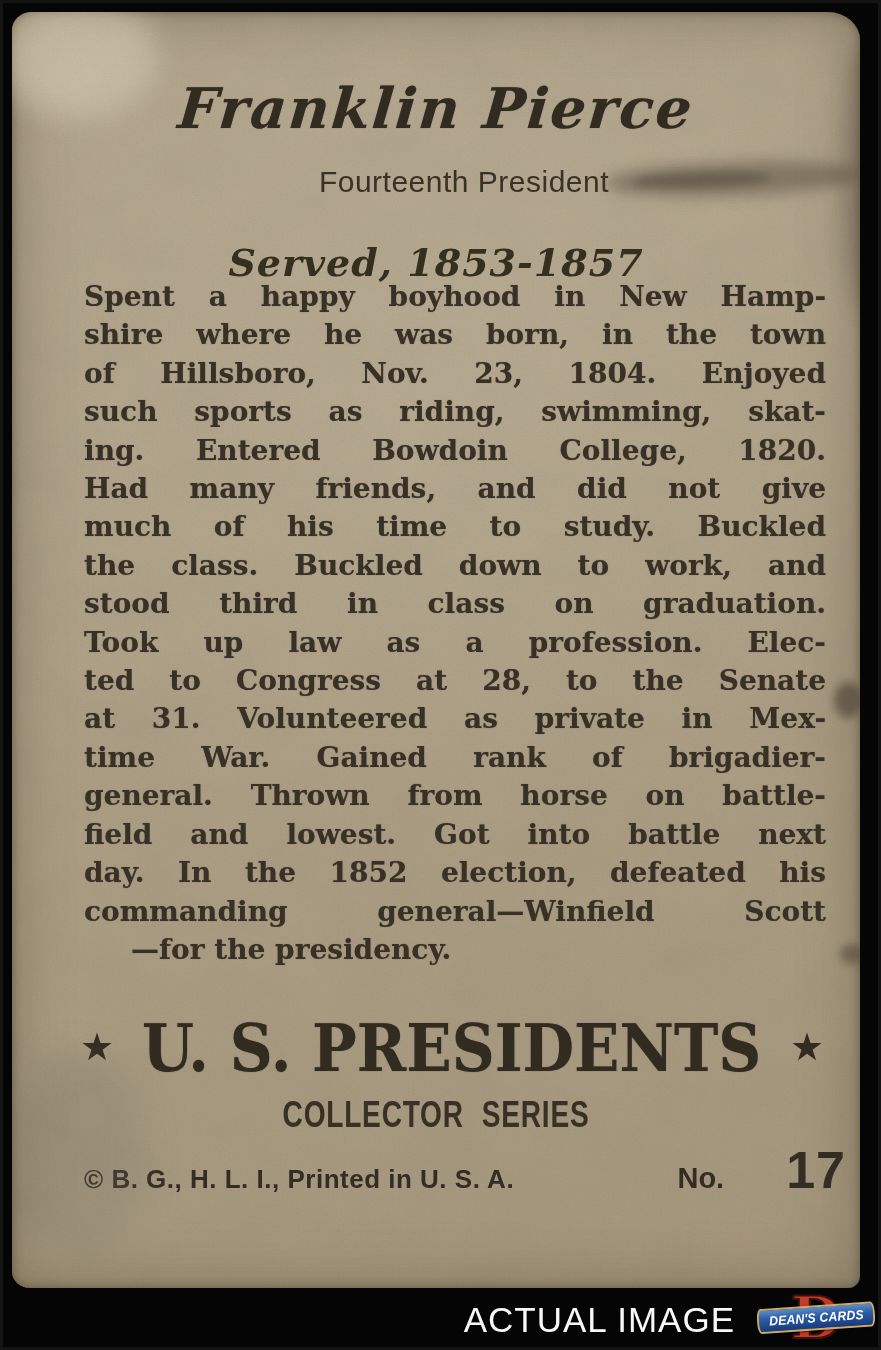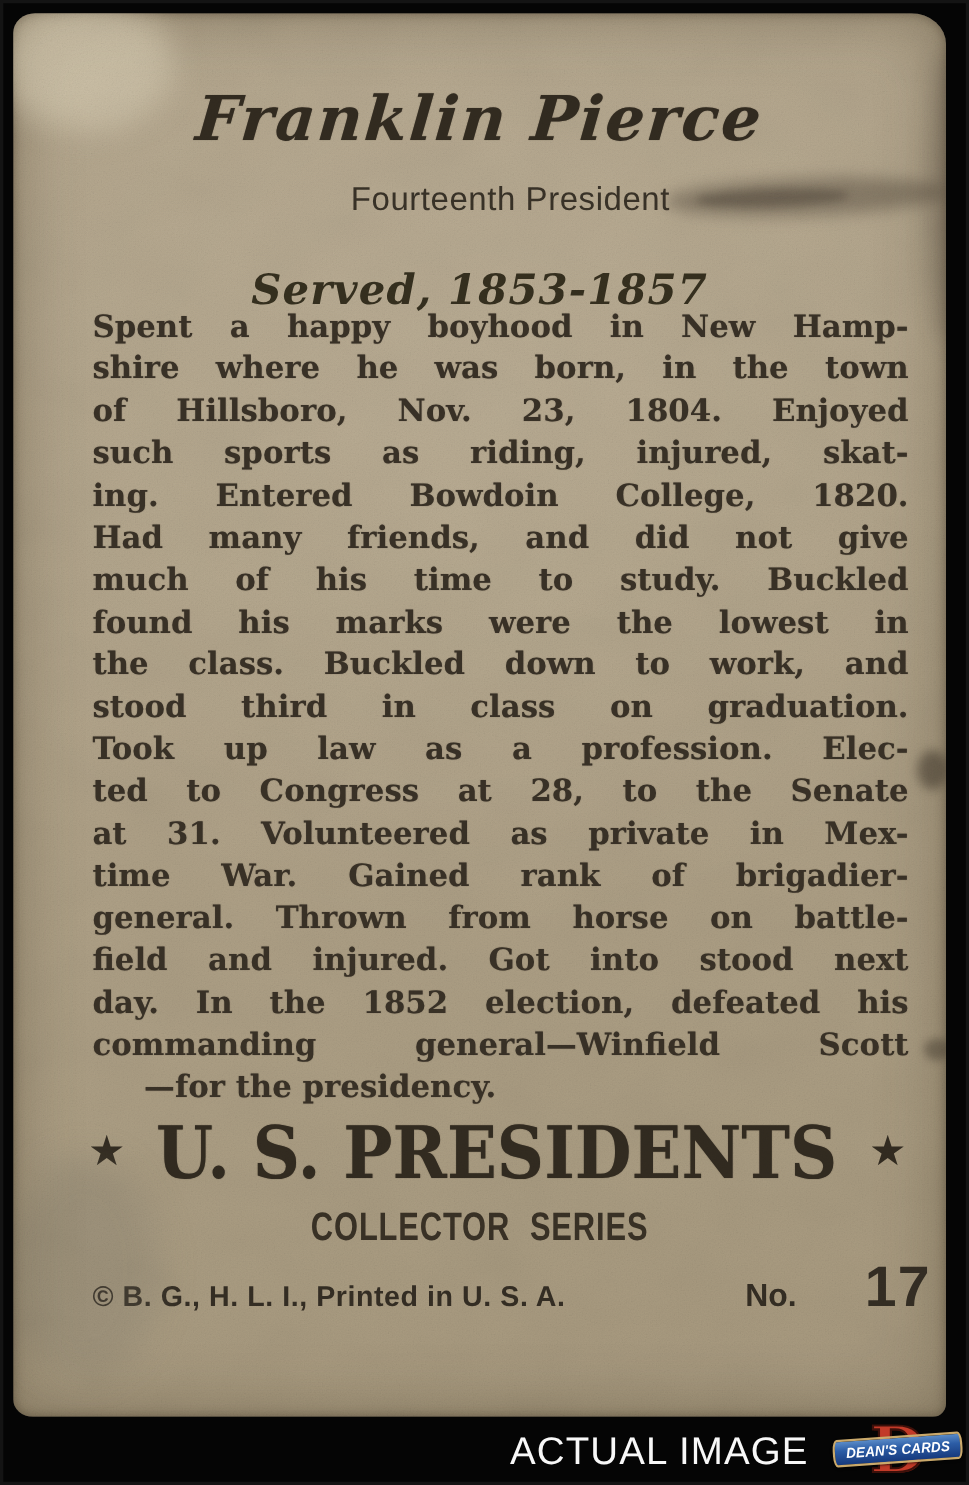--- a/index.html
+++ b/index.html
@@ -186,33 +186,32 @@
 
     <div class="card-title ink">Franklin Pierce</div>
     <div class="card-subtitle">Fourteenth President</div>
     <div class="card-served">Served, 1853-1857</div>
 
     <div class="bio">
 
     <div class="bio-line">Spent a happy boyhood in New Hamp-</div>
         <div class="bio-line">shire where he was born, in the town</div>
         <div class="bio-line">of Hillsboro, Nov. 23, 1804. Enjoyed</div>
-        <div class="bio-line">such sports as riding, injured, skat-</div>
+        <div class="bio-line">such sports as riding, swimming, skat-</div>
         <div class="bio-line">ing. Entered Bowdoin College, 1820.</div>
         <div class="bio-line">Had many friends, and did not give</div>
         <div class="bio-line">much of his time to study. Buckled</div>
-        <div class="bio-line">found his marks were the lowest in</div>
         <div class="bio-line">the class. Buckled down to work, and</div>
         <div class="bio-line">stood third in class on graduation.</div>
         <div class="bio-line">Took up law as a profession. Elec-</div>
         <div class="bio-line">ted to Congress at 28, to the Senate</div>
         <div class="bio-line">at 31. Volunteered as private in Mex-</div>
         <div class="bio-line">time War. Gained rank of brigadier-</div>
         <div class="bio-line">general. Thrown from horse on battle-</div>
-        <div class="bio-line">field and injured. Got into stood next</div>
+        <div class="bio-line">field and lowest. Got into battle next</div>
         <div class="bio-line">day. In the 1852 election, defeated his</div>
         <div class="bio-line">commanding general—Winfield Scott</div>
         <div class="bio-line">—for the presidency.</div>
       </div>
 
     <div class="series-row">
       <span class="series-star">★</span>
       <span class="series-title">U. S. PRESIDENTS</span>
       <span class="series-star">★</span>
     </div>

